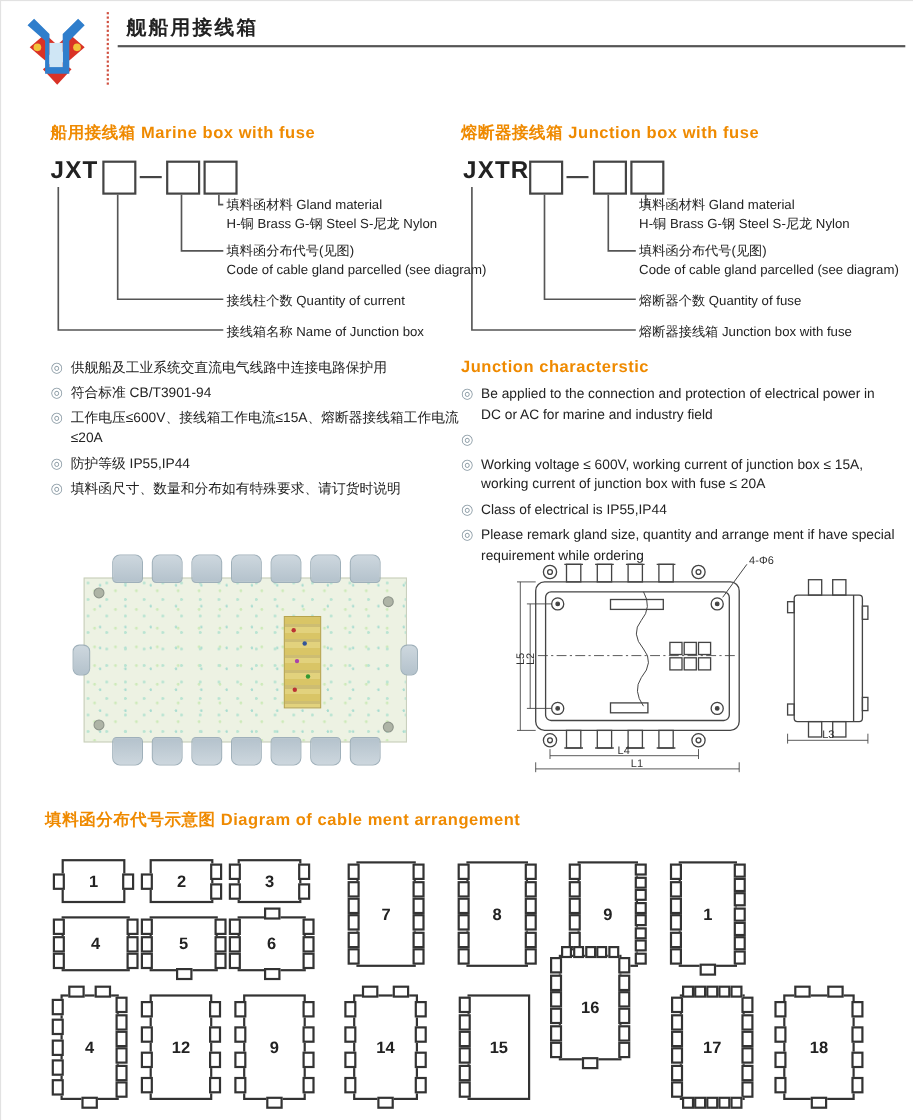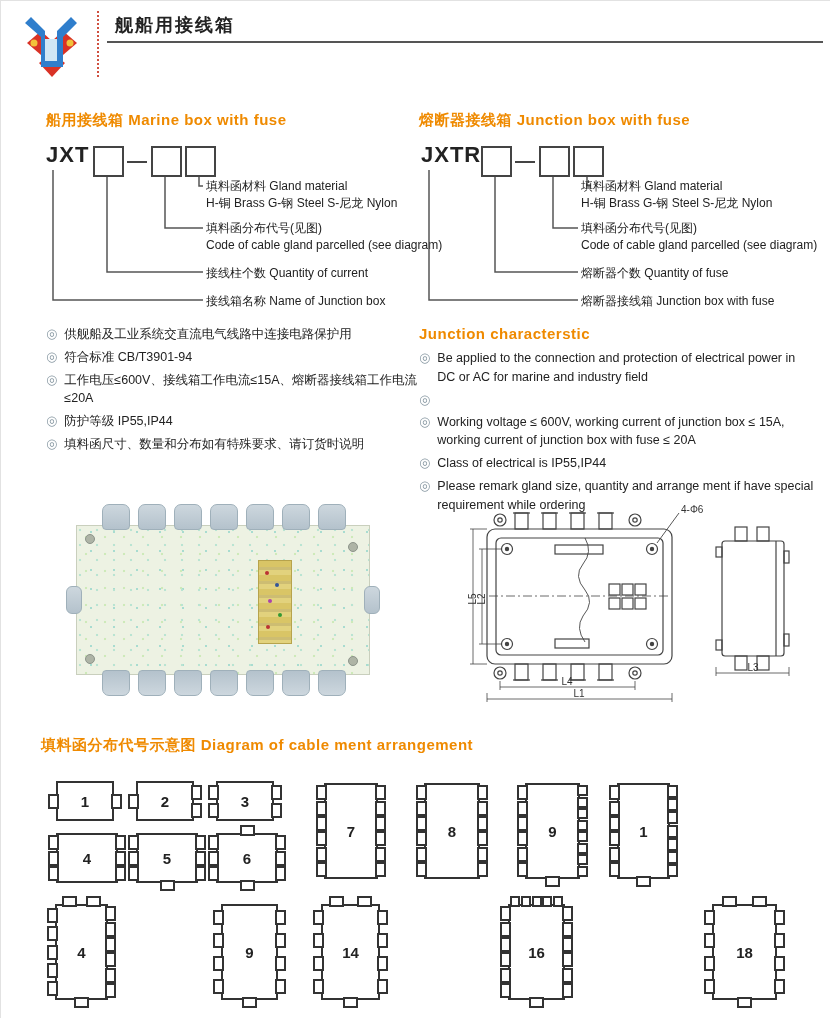--- a/index.html
+++ b/index.html
@@ -424,20 +424,31 @@
         <i class="stub" style="right: -10px; top: 0.166667px; width: 7px; height: 11px;"></i>
         <i class="stub" style="right: -10px; top: 15.5px; width: 7px; height: 11px;"></i>
         <i class="stub" style="right: -10px; top: 30.8333px; width: 7px; height: 11px;"></i>
         <i class="stub" style="right: -10px; top: 46.1667px; width: 7px; height: 11px;"></i>
         <i class="stub" style="right: -10px; top: 61.5px; width: 7px; height: 11px;"></i>
         <i class="stub" style="right: -10px; top: 76.8333px; width: 7px; height: 11px;"></i>
         <i class="stub" style="top: -10px; left: 4.75px; width: 11px; height: 7px;"></i>
         <i class="stub" style="top: -10px; left: 29.25px; width: 11px; height: 7px;"></i>
         <i class="stub" style="bottom: -10px; left: 17px; width: 11px; height: 7px;"></i>
       </div>
+      <div class="gbox" style="left: 135px; top: 903px; width: 53px; height: 92px;">
+        <span class="gnum">12</span>
+        <i class="stub" style="left: -10px; top: 4px; width: 7px; height: 11px;"></i>
+        <i class="stub" style="left: -10px; top: 27px; width: 7px; height: 11px;"></i>
+        <i class="stub" style="left: -10px; top: 50px; width: 7px; height: 11px;"></i>
+        <i class="stub" style="left: -10px; top: 73px; width: 7px; height: 11px;"></i>
+        <i class="stub" style="right: -10px; top: 4px; width: 7px; height: 11px;"></i>
+        <i class="stub" style="right: -10px; top: 27px; width: 7px; height: 11px;"></i>
+        <i class="stub" style="right: -10px; top: 50px; width: 7px; height: 11px;"></i>
+        <i class="stub" style="right: -10px; top: 73px; width: 7px; height: 11px;"></i>
+      </div>
       <div class="gbox" style="left: 220px; top: 903px; width: 53px; height: 92px;">
         <span class="gnum">9</span>
         <i class="stub" style="left: -10px; top: 4px; width: 7px; height: 11px;"></i>
         <i class="stub" style="left: -10px; top: 27px; width: 7px; height: 11px;"></i>
         <i class="stub" style="left: -10px; top: 50px; width: 7px; height: 11px;"></i>
         <i class="stub" style="left: -10px; top: 73px; width: 7px; height: 11px;"></i>
         <i class="stub" style="right: -10px; top: 4px; width: 7px; height: 11px;"></i>
         <i class="stub" style="right: -10px; top: 27px; width: 7px; height: 11px;"></i>
         <i class="stub" style="right: -10px; top: 50px; width: 7px; height: 11px;"></i>
         <i class="stub" style="right: -10px; top: 73px; width: 7px; height: 11px;"></i>
@@ -450,40 +461,74 @@
         <i class="stub" style="left: -10px; top: 50px; width: 7px; height: 11px;"></i>
         <i class="stub" style="left: -10px; top: 73px; width: 7px; height: 11px;"></i>
         <i class="stub" style="right: -10px; top: 4px; width: 7px; height: 11px;"></i>
         <i class="stub" style="right: -10px; top: 27px; width: 7px; height: 11px;"></i>
         <i class="stub" style="right: -10px; top: 50px; width: 7px; height: 11px;"></i>
         <i class="stub" style="right: -10px; top: 73px; width: 7px; height: 11px;"></i>
         <i class="stub" style="top: -10px; left: 6.25px; width: 11px; height: 7px;"></i>
         <i class="stub" style="top: -10px; left: 33.75px; width: 11px; height: 7px;"></i>
         <i class="stub" style="bottom: -10px; left: 20px; width: 11px; height: 7px;"></i>
       </div>
-      <div class="gbox" style="left: 507px; top: 903px; width: 53px; height: 92px;">
+      <div class="gbox" style="left: 424px; top: 903px; width: 53px; height: 92px;">
+        <span class="gnum">15</span>
+        <i class="stub" style="left: -10px; top: 0.166667px; width: 7px; height: 11px;"></i>
+        <i class="stub" style="left: -10px; top: 15.5px; width: 7px; height: 11px;"></i>
+        <i class="stub" style="left: -10px; top: 30.8333px; width: 7px; height: 11px;"></i>
+        <i class="stub" style="left: -10px; top: 46.1667px; width: 7px; height: 11px;"></i>
+        <i class="stub" style="left: -10px; top: 61.5px; width: 7px; height: 11px;"></i>
+        <i class="stub" style="left: -10px; top: 76.8333px; width: 7px; height: 11px;"></i>
+      </div>
+      <div class="gbox" style="left: 507px; top: 867px; width: 53px; height: 92px;">
         <span class="gnum">16</span>
         <i class="stub" style="left: -10px; top: 0.166667px; width: 7px; height: 11px;"></i>
         <i class="stub" style="left: -10px; top: 15.5px; width: 7px; height: 11px;"></i>
         <i class="stub" style="left: -10px; top: 30.8333px; width: 7px; height: 11px;"></i>
         <i class="stub" style="left: -10px; top: 46.1667px; width: 7px; height: 11px;"></i>
         <i class="stub" style="left: -10px; top: 61.5px; width: 7px; height: 11px;"></i>
         <i class="stub" style="left: -10px; top: 76.8333px; width: 7px; height: 11px;"></i>
         <i class="stub" style="right: -10px; top: 0.166667px; width: 7px; height: 11px;"></i>
         <i class="stub" style="right: -10px; top: 15.5px; width: 7px; height: 11px;"></i>
         <i class="stub" style="right: -10px; top: 30.8333px; width: 7px; height: 11px;"></i>
         <i class="stub" style="right: -10px; top: 46.1667px; width: 7px; height: 11px;"></i>
         <i class="stub" style="right: -10px; top: 61.5px; width: 7px; height: 11px;"></i>
         <i class="stub" style="right: -10px; top: 76.8333px; width: 7px; height: 11px;"></i>
         <i class="stub" style="top: -10px; left: 0.3px; width: 6px; height: 7px;"></i>
         <i class="stub" style="top: -10px; left: 10.9px; width: 6px; height: 7px;"></i>
         <i class="stub" style="top: -10px; left: 21.5px; width: 6px; height: 7px;"></i>
         <i class="stub" style="top: -10px; left: 32.1px; width: 6px; height: 7px;"></i>
         <i class="stub" style="top: -10px; left: 42.7px; width: 6px; height: 7px;"></i>
         <i class="stub" style="bottom: -10px; left: 19px; width: 11px; height: 7px;"></i>
+      </div>
+      <div class="gbox" style="left: 617px; top: 903px; width: 55px; height: 92px;">
+        <span class="gnum">17</span>
+        <i class="stub" style="left: -10px; top: 0.166667px; width: 7px; height: 11px;"></i>
+        <i class="stub" style="left: -10px; top: 15.5px; width: 7px; height: 11px;"></i>
+        <i class="stub" style="left: -10px; top: 30.8333px; width: 7px; height: 11px;"></i>
+        <i class="stub" style="left: -10px; top: 46.1667px; width: 7px; height: 11px;"></i>
+        <i class="stub" style="left: -10px; top: 61.5px; width: 7px; height: 11px;"></i>
+        <i class="stub" style="left: -10px; top: 76.8333px; width: 7px; height: 11px;"></i>
+        <i class="stub" style="right: -10px; top: 0.166667px; width: 7px; height: 11px;"></i>
+        <i class="stub" style="right: -10px; top: 15.5px; width: 7px; height: 11px;"></i>
+        <i class="stub" style="right: -10px; top: 30.8333px; width: 7px; height: 11px;"></i>
+        <i class="stub" style="right: -10px; top: 46.1667px; width: 7px; height: 11px;"></i>
+        <i class="stub" style="right: -10px; top: 61.5px; width: 7px; height: 11px;"></i>
+        <i class="stub" style="right: -10px; top: 76.8333px; width: 7px; height: 11px;"></i>
+        <i class="stub" style="top: -10px; left: 0px; width: 7px; height: 7px;"></i>
+        <i class="stub" style="top: -10px; left: 11px; width: 7px; height: 7px;"></i>
+        <i class="stub" style="top: -10px; left: 22px; width: 7px; height: 7px;"></i>
+        <i class="stub" style="top: -10px; left: 33px; width: 7px; height: 7px;"></i>
+        <i class="stub" style="top: -10px; left: 44px; width: 7px; height: 7px;"></i>
+        <i class="stub" style="bottom: -10px; left: 0px; width: 7px; height: 7px;"></i>
+        <i class="stub" style="bottom: -10px; left: 11px; width: 7px; height: 7px;"></i>
+        <i class="stub" style="bottom: -10px; left: 22px; width: 7px; height: 7px;"></i>
+        <i class="stub" style="bottom: -10px; left: 33px; width: 7px; height: 7px;"></i>
+        <i class="stub" style="bottom: -10px; left: 44px; width: 7px; height: 7px;"></i>
       </div>
       <div class="gbox" style="left: 711px; top: 903px; width: 61px; height: 92px;">
         <span class="gnum">18</span>
         <i class="stub" style="left: -10px; top: 4px; width: 7px; height: 11px;"></i>
         <i class="stub" style="left: -10px; top: 27px; width: 7px; height: 11px;"></i>
         <i class="stub" style="left: -10px; top: 50px; width: 7px; height: 11px;"></i>
         <i class="stub" style="left: -10px; top: 73px; width: 7px; height: 11px;"></i>
         <i class="stub" style="right: -10px; top: 4px; width: 7px; height: 11px;"></i>
         <i class="stub" style="right: -10px; top: 27px; width: 7px; height: 11px;"></i>
         <i class="stub" style="right: -10px; top: 50px; width: 7px; height: 11px;"></i>

